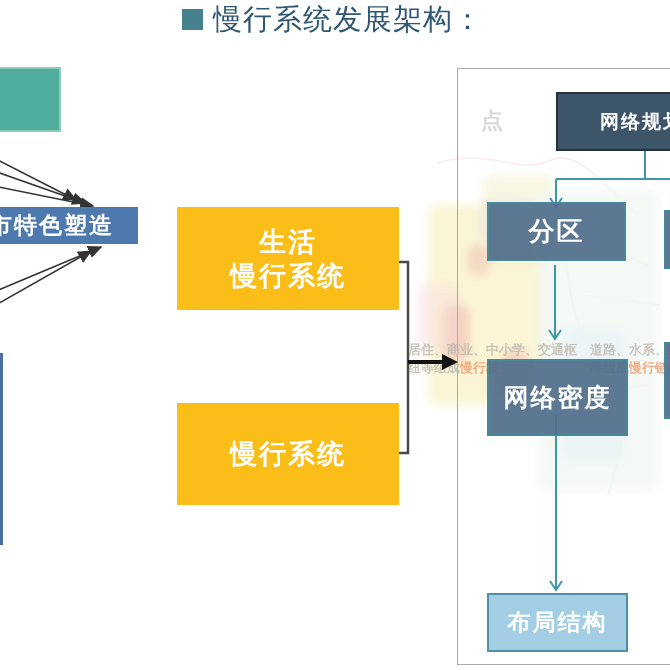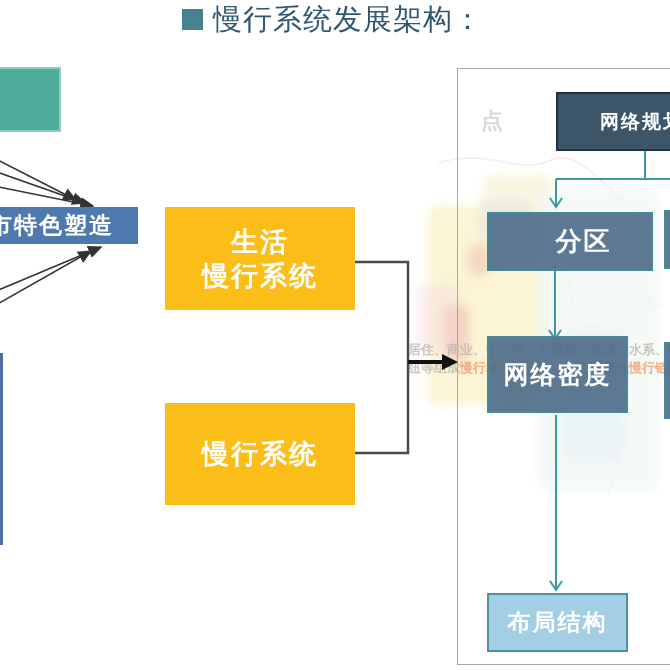--- a/index.html
+++ b/index.html
@@ -21,24 +21,25 @@
   .teal-box{
     left:-40px;top:67px;width:97px;height:61px;z-index:3;
     background:#4EAD9B;border:2px solid #8ACCC0;
   }
   .feature-box{
     left:-60px;top:207px;width:198px;height:37px;z-index:3;
     background:#4E79AE;color:#fff;font-size:23px;font-weight:bold;letter-spacing:2px;
     display:flex;align-items:center;justify-content:center;
   }
   .yellow-box{
-    width:190px;z-index:3;background:#FBBD17;color:#fff;
+    width:222px;z-index:3;background:#FBBD17;color:#fff;
     font-size:27px;font-weight:bold;letter-spacing:2px;line-height:34px;
     display:flex;flex-direction:column;align-items:center;justify-content:center;
     text-align:center;
+    margin-left:12px;
   }
   #life-box{left:165px;top:207px;height:103px;}
   #eco-box{left:165px;top:403px;height:102px;}
   .blue-sliver{left:0;top:353px;width:3px;height:192px;background:#4C6FA0;z-index:3;}
 
   
   .panel-frame{
     left:457px;top:68px;width:243px;height:595px;z-index:1;
     border:1px solid #A8A8A8;background:transparent;
   }
@@ -48,22 +49,22 @@
   }
   .node{
     z-index:3;color:#fff;font-weight:bold;text-align:center;
     display:flex;align-items:center;justify-content:center;letter-spacing:2px;
   }
   .node-dark{
     left:556px;top:92px;width:168px;height:55px;
     background:#3C5568;border:2px solid #23303E;font-size:19px;
   }
   .node-slate{background:rgba(79,109,138,0.92);border:2px solid #44889A;}
-  #node-partition{left:487px;top:212px;width:135px;height:55px;font-size:26px;padding-left:27px;}
-  #node-density{left:487px;top:336px;width:137px;height:73px;font-size:25px;}
+  #node-partition{left:487px;top:202px;width:135px;height:55px;font-size:26px;}
+  #node-density{left:487px;top:359px;width:137px;height:73px;font-size:25px;}
   .node-light{
     left:487px;top:593px;width:137px;height:55px;
     background:#A3CEE4;border:2px solid #4E90A6;font-size:23px;
   }
   .node-stub{z-index:3;background:rgba(79,109,138,0.92);border:2px solid #44889A;}
   #stub-1{left:664px;top:210px;width:40px;height:55px;}
   #stub-2{left:664px;top:342px;width:40px;height:73px;}
 
   
   .map-layer{left:398px;top:95px;width:272px;height:430px;z-index:0;opacity:0.55;}

